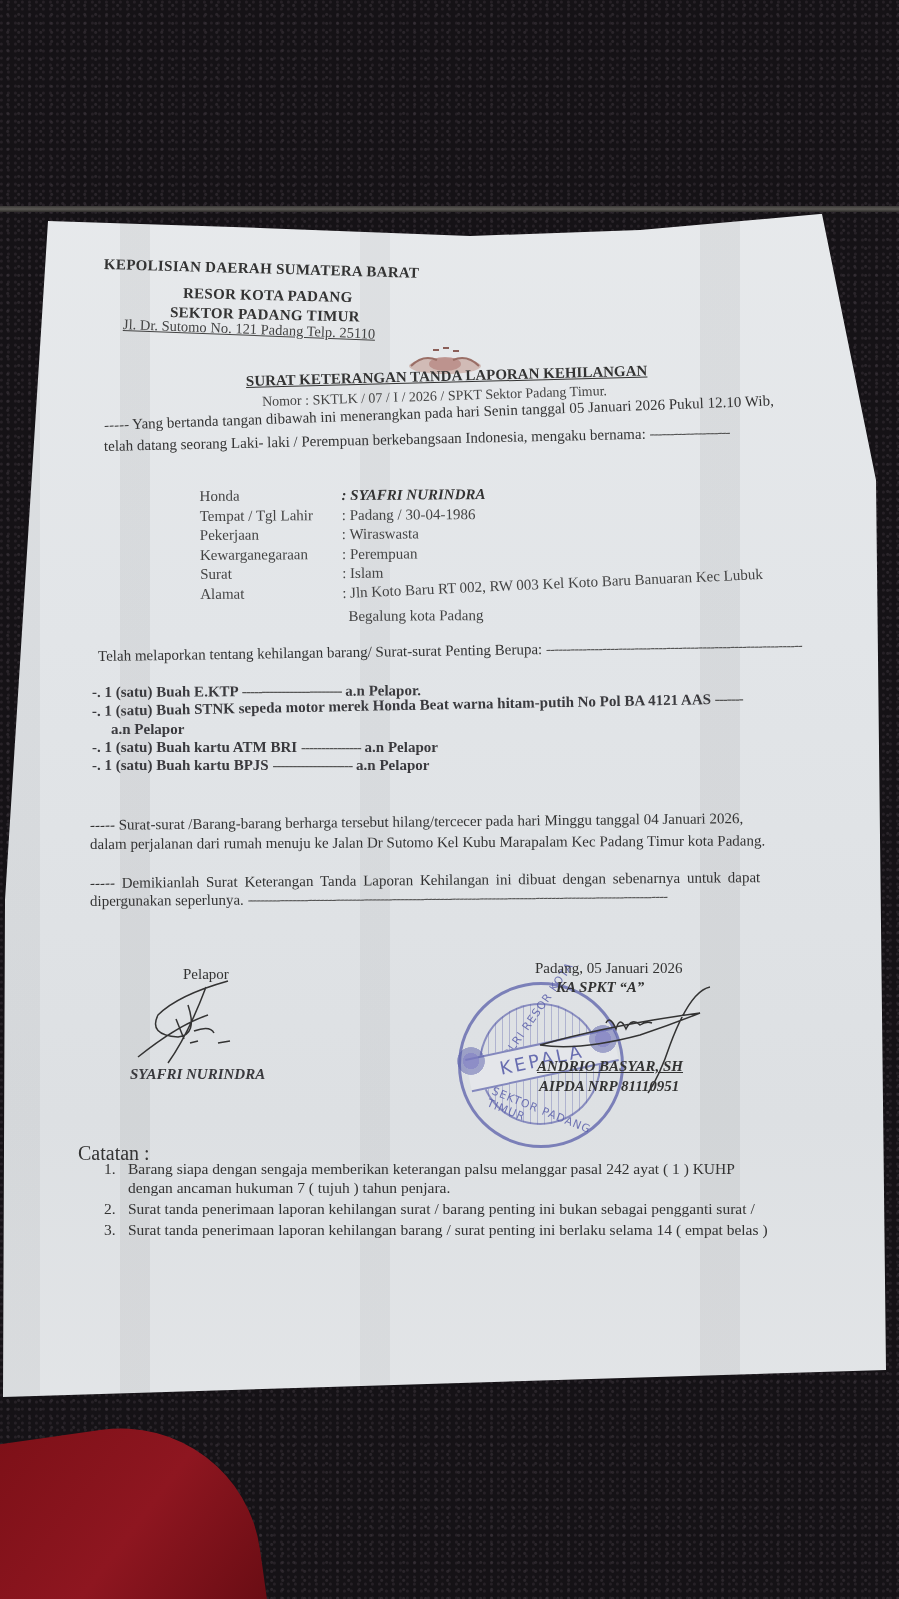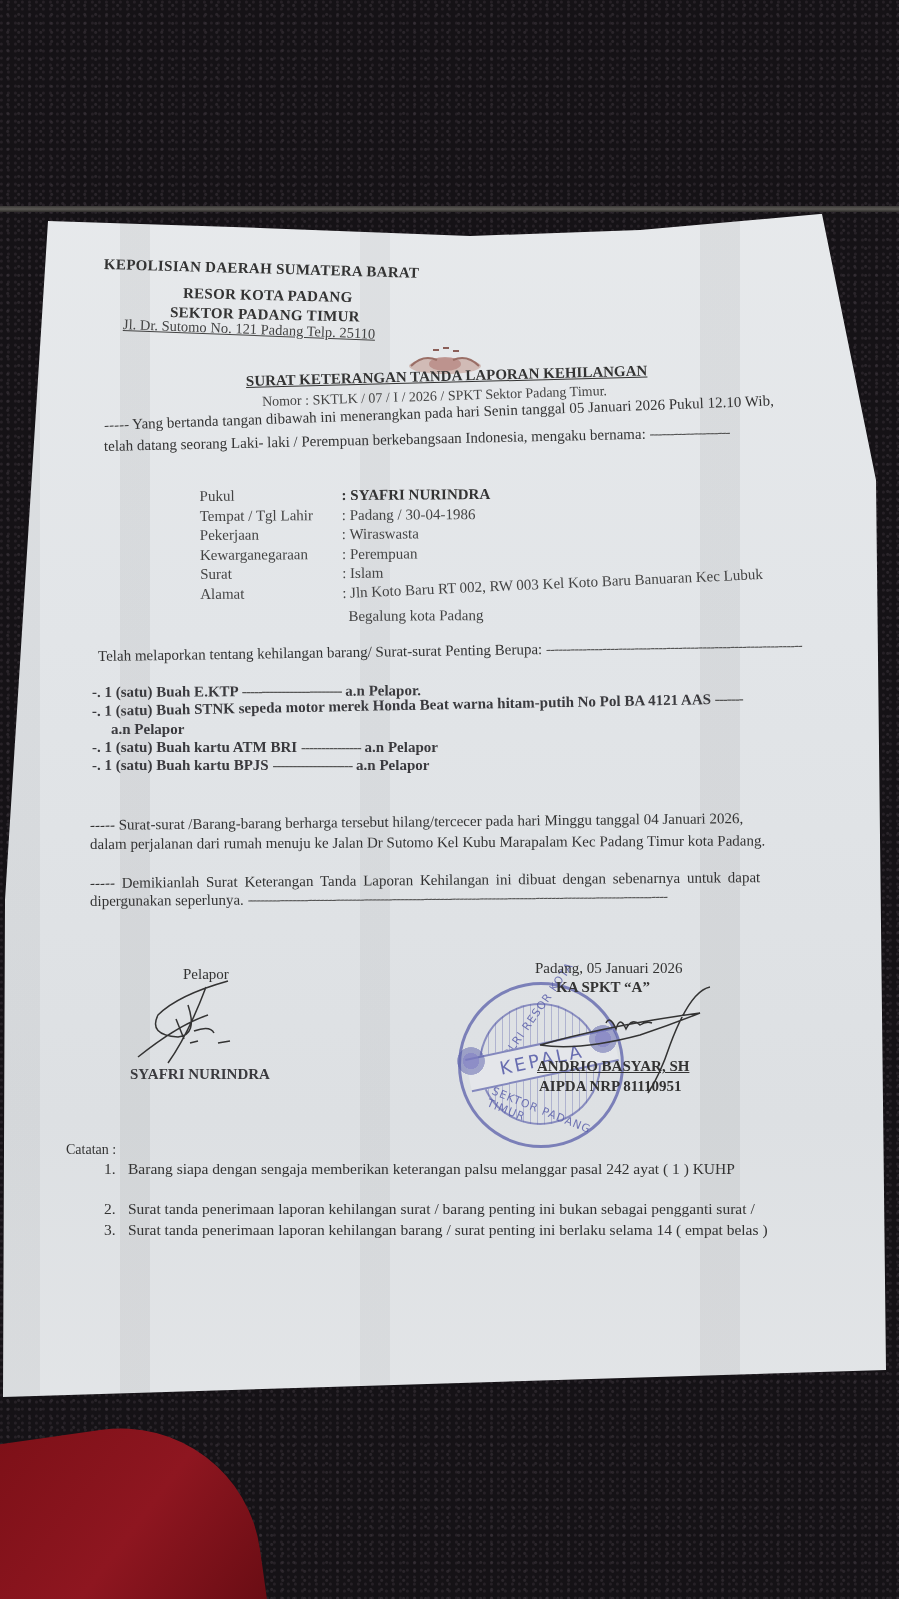--- a/index.html
+++ b/index.html
@@ -29,21 +29,21 @@
       linear-gradient(90deg, rgba(0,0,0,0.04) 0 40px, transparent 40px 120px, rgba(0,0,0,0.05) 120px 150px, transparent 150px 360px, rgba(0,0,0,0.04) 360px 390px, transparent 390px 700px, rgba(0,0,0,0.05) 700px 740px, transparent 740px),
       linear-gradient(180deg,#e9ebed 0%,#e2e5e8 40%,#dde0e3 70%,#e6e8ea 100%);
   }
   .abs { position:absolute; white-space:nowrap; }
   .hdr { font-weight:bold; font-size:15px; letter-spacing:0.3px; color:#333; }
   .addr { font-size:14.5px; color:#444; text-decoration:underline; }
   .title { font-weight:bold; font-size:15px; text-decoration:underline; color:#333; }
   .nomor { font-size:14px; color:#444; }
   .body { font-size:15px; color:#333; }
   .lbl { font-size:15px; color:#444; }
-  .bold { font-weight:bold; }
+  .bold { font-weight:bold;font-style:italic; }
   .dash { letter-spacing:-1px; color:#555; }
   .item { font-size:15px; font-weight:bold; color:#3a3a3e; }
   .stamp {
     position:absolute; left:458px; top:982px; width:160px; height:160px;
     border:3px solid rgba(90,95,170,0.75); border-radius:50%;
   }
   .stamp-inner {
     position:absolute; left:18px; top:18px; width:118px; height:118px;
     border:2px solid rgba(90,95,170,0.65); border-radius:50%;
     background:repeating-linear-gradient(90deg, rgba(90,95,170,0.35) 0 1px, transparent 1px 7px);
@@ -91,21 +91,21 @@
 
   <div class="abs body" style="left:104px;top:417px;transform:rotate(-2.1deg);transform-origin:left">
     <span>----- Yang bertanda tangan dibawah ini menerangkan pada hari Senin tanggal 05 Januari 2026 Pukul 12.10 Wib,</span>
   </div>
   <div class="abs body" style="left:104px;top:438px;transform:rotate(-1.3deg);transform-origin:left">
     <span>telah datang seorang Laki- laki / Perempuan berkebangsaan Indonesia, mengaku bernama: </span><span class="dash">--------------------</span>
   </div>
 
   <div class="abs" style="left:200px;top:488px;width:620px;transform:rotate(-0.4deg);transform-origin:left">
     <div style="display:flex;height:19.5px">
-      <span class="lbl" style="width:142px">Pukul</span>
+      <span class="lbl" style="width:142px">Honda</span>
       <span class="lbl bold" style="color:#333">: SYAFRI NURINDRA</span>
     </div>
     <div style="display:flex;height:19.5px">
       <span class="lbl" style="width:142px">Tempat / Tgl Lahir</span>
       <span class="lbl">: Padang / 30-04-1986</span>
     </div>
     <div style="display:flex;height:19.5px">
       <span class="lbl" style="width:142px">Pekerjaan</span>
       <span class="lbl">: Wiraswasta</span>
     </div>
@@ -171,28 +171,29 @@
     <path d="M110 6 Q60 20 40 40 Q30 60 60 62 Q80 60 70 30 M88 12 Q70 60 50 88 M20 82 Q60 50 90 40 M72 68 L80 66 M100 68 L112 66 M58 44 L66 64 M76 56 Q92 50 96 58" stroke="#333" stroke-width="1.5" fill="none"></path>
   </svg>
   <div class="abs body bold" style="left:130px;top:1066px;color:#3a3a3e">SYAFRI NURINDRA</div>
 
   <svg class="abs" style="left:520px;top:985px" width="200" height="110" viewBox="0 0 200 110">
     <path d="M190 2 Q170 6 150 60 Q140 90 128 108 M20 60 Q90 40 180 28 Q150 40 120 50 Q60 66 20 60 M86 38 Q90 30 96 44 Q100 30 106 44 Q112 32 120 40 Q126 36 132 38" stroke="#333" stroke-width="1.5" fill="none"></path>
   </svg>
   <div class="abs body bold" style="left:537px;top:1058px;text-decoration:underline">ANDRIO BASYAR, SH</div>
   <div class="abs body bold" style="left:539px;top:1078px">AIPDA NRP 81110951</div>
 
-  <div class="abs body" style="left:66px;top:1142px;font-size:14px">Catatan :</div>
+  <div class="abs body" style="left:78px;top:1142px;font-size:20px">Catatan :</div>
   <div class="abs" style="left:104px;top:1160px;font-size:15.5px;color:#333">
     <div style="display:flex;height:19px">
       <span style="width:24px">1.</span>
       <span>Barang siapa dengan sengaja memberikan keterangan palsu melanggar pasal 242 ayat ( 1 ) KUHP</span>
     </div>
     <div style="display:flex;height:21px">
       <span style="width:24px"></span>
+      <span>dengan ancaman hukuman 7 ( tujuh ) tahun penjara.</span>
     </div>
     <div style="display:flex;height:21px">
       <span style="width:24px">2.</span>
       <span>Surat tanda penerimaan laporan kehilangan surat / barang penting ini bukan sebagai pengganti surat /</span>
     </div>
     <div style="display:flex;height:21px">
       <span style="width:24px">3.</span>
       <span>Surat tanda penerimaan laporan kehilangan barang / surat penting ini berlaku selama 14 ( empat belas )</span>
     </div>
   </div>

